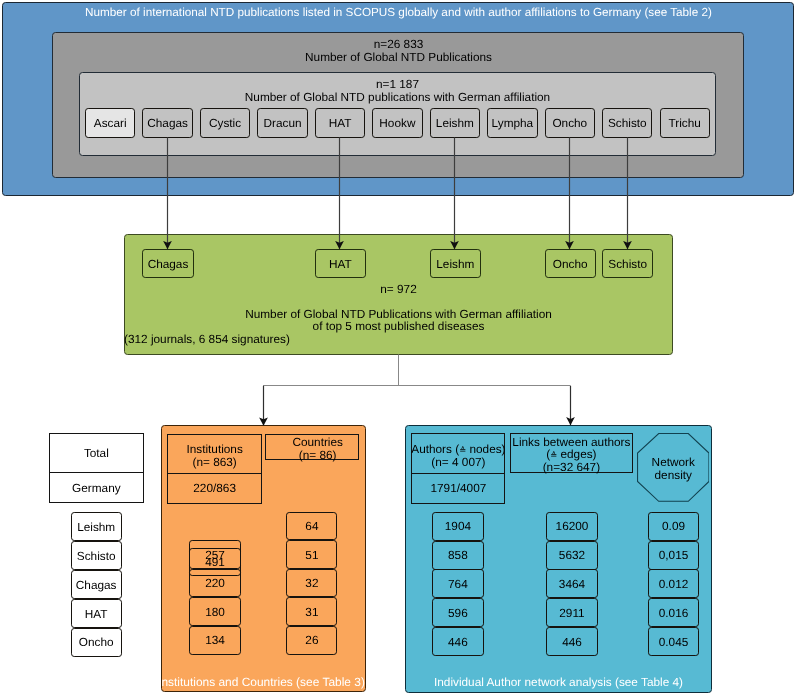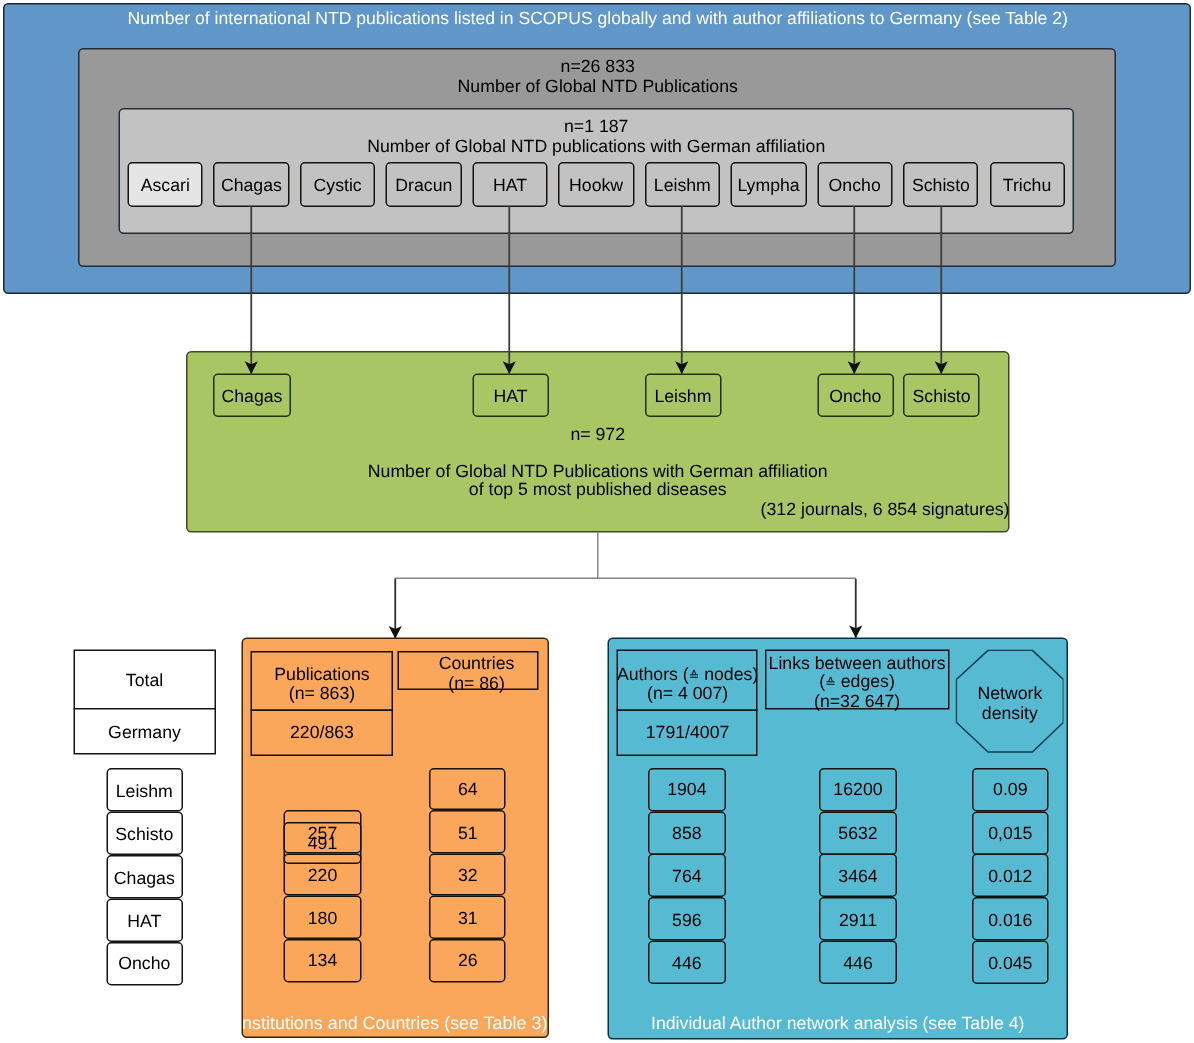--- a/index.html
+++ b/index.html
@@ -77,21 +77,21 @@
     </div>
 <div class="abs nodebox ctr" style="left:544.6px;top:248.9px;width:51.2px;height:29.4px;font-size:11.8px;border-color:#22300e;">
       <span>Oncho</span>
     </div>
 <div class="abs nodebox ctr" style="left:602.1px;top:248.9px;width:51.2px;height:29.4px;font-size:11.8px;border-color:#22300e;">
       <span>Schisto</span>
     </div>
 <div class="abs" style="left:124px;top:283.3px;width:549px;text-align:center;font-size:11.8px;line-height:13px;">n= 972</div>
 <div class="abs" style="left:124px;top:307.5px;width:549px;text-align:center;font-size:11.8px;line-height:13px;">Number of Global NTD Publications with German affiliation</div>
 <div class="abs" style="left:124px;top:320.3px;width:549px;text-align:center;font-size:11.8px;line-height:13px;">of top 5 most published diseases</div>
-<div class="abs" style="left:124px;top:333.1px;width:549px;text-align:right;font-size:11.8px;line-height:13px;">(312 journals, 6 854 signatures)</div>
+<div class="abs" style="left:124px;top:333.1px;width:549px;text-align:left;font-size:11.8px;line-height:13px;">(312 journals, 6 854 signatures)</div>
 
 <div class="abs sqbox ctr" style="left:48.7px;top:432.9px;width:95.3px;height:40.3px;background:#fff;font-size:11.8px;">
       <span>Total</span>
     </div>
 <div class="abs sqbox ctr" style="left:48.7px;top:472.2px;width:95.3px;height:31.2px;background:#fff;font-size:11.8px;">
       <span>Germany</span>
     </div>
 <div class="abs nodebox ctr" style="left:70.7px;top:512.1px;width:51px;height:29.05px;background:#fff;font-size:11.8px;">
       <span>Leishm</span>
     </div>
@@ -103,21 +103,21 @@
     </div>
 <div class="abs nodebox ctr" style="left:70.7px;top:599.0px;width:51px;height:29.05px;background:#fff;font-size:11.8px;">
       <span>HAT</span>
     </div>
 <div class="abs nodebox ctr" style="left:70.7px;top:627.9px;width:51px;height:29.05px;background:#fff;font-size:11.8px;">
       <span>Oncho</span>
     </div>
 
 <div class="abs panel" style="left:161.1px;top:425.1px;width:204.9px;height:267.3px;background:#faa65b;border-color:#3d2409;"></div>
 <div class="abs sqbox ctr" style="left:167.4px;top:433.5px;width:94.5px;height:40.2px;font-size:11.8px;line-height:12.6px;padding-top:4.8px;">
-      <span>Publications</span>
+      <span>Institutions</span>
       <span>(n= 863)</span>
     </div>
 <div class="abs sqbox ctr" style="left:167.4px;top:472.7px;width:94.5px;height:31.2px;font-size:11.8px;">
       <span>220/863</span>
     </div>
 <div class="abs sqbox ctr" style="left:265.2px;top:433.5px;width:94px;height:26px;font-size:11.8px;line-height:12.6px;padding-top:4.8px;padding-left:11px;">
       <span>Countries</span>
       <span>(n= 86)</span>
     </div>
 <div class="abs nodebox ctr" style="left:188.9px;top:511.6px;width:52.3px;height:28.7px;font-size:11.8px;margin-top:36px;">

